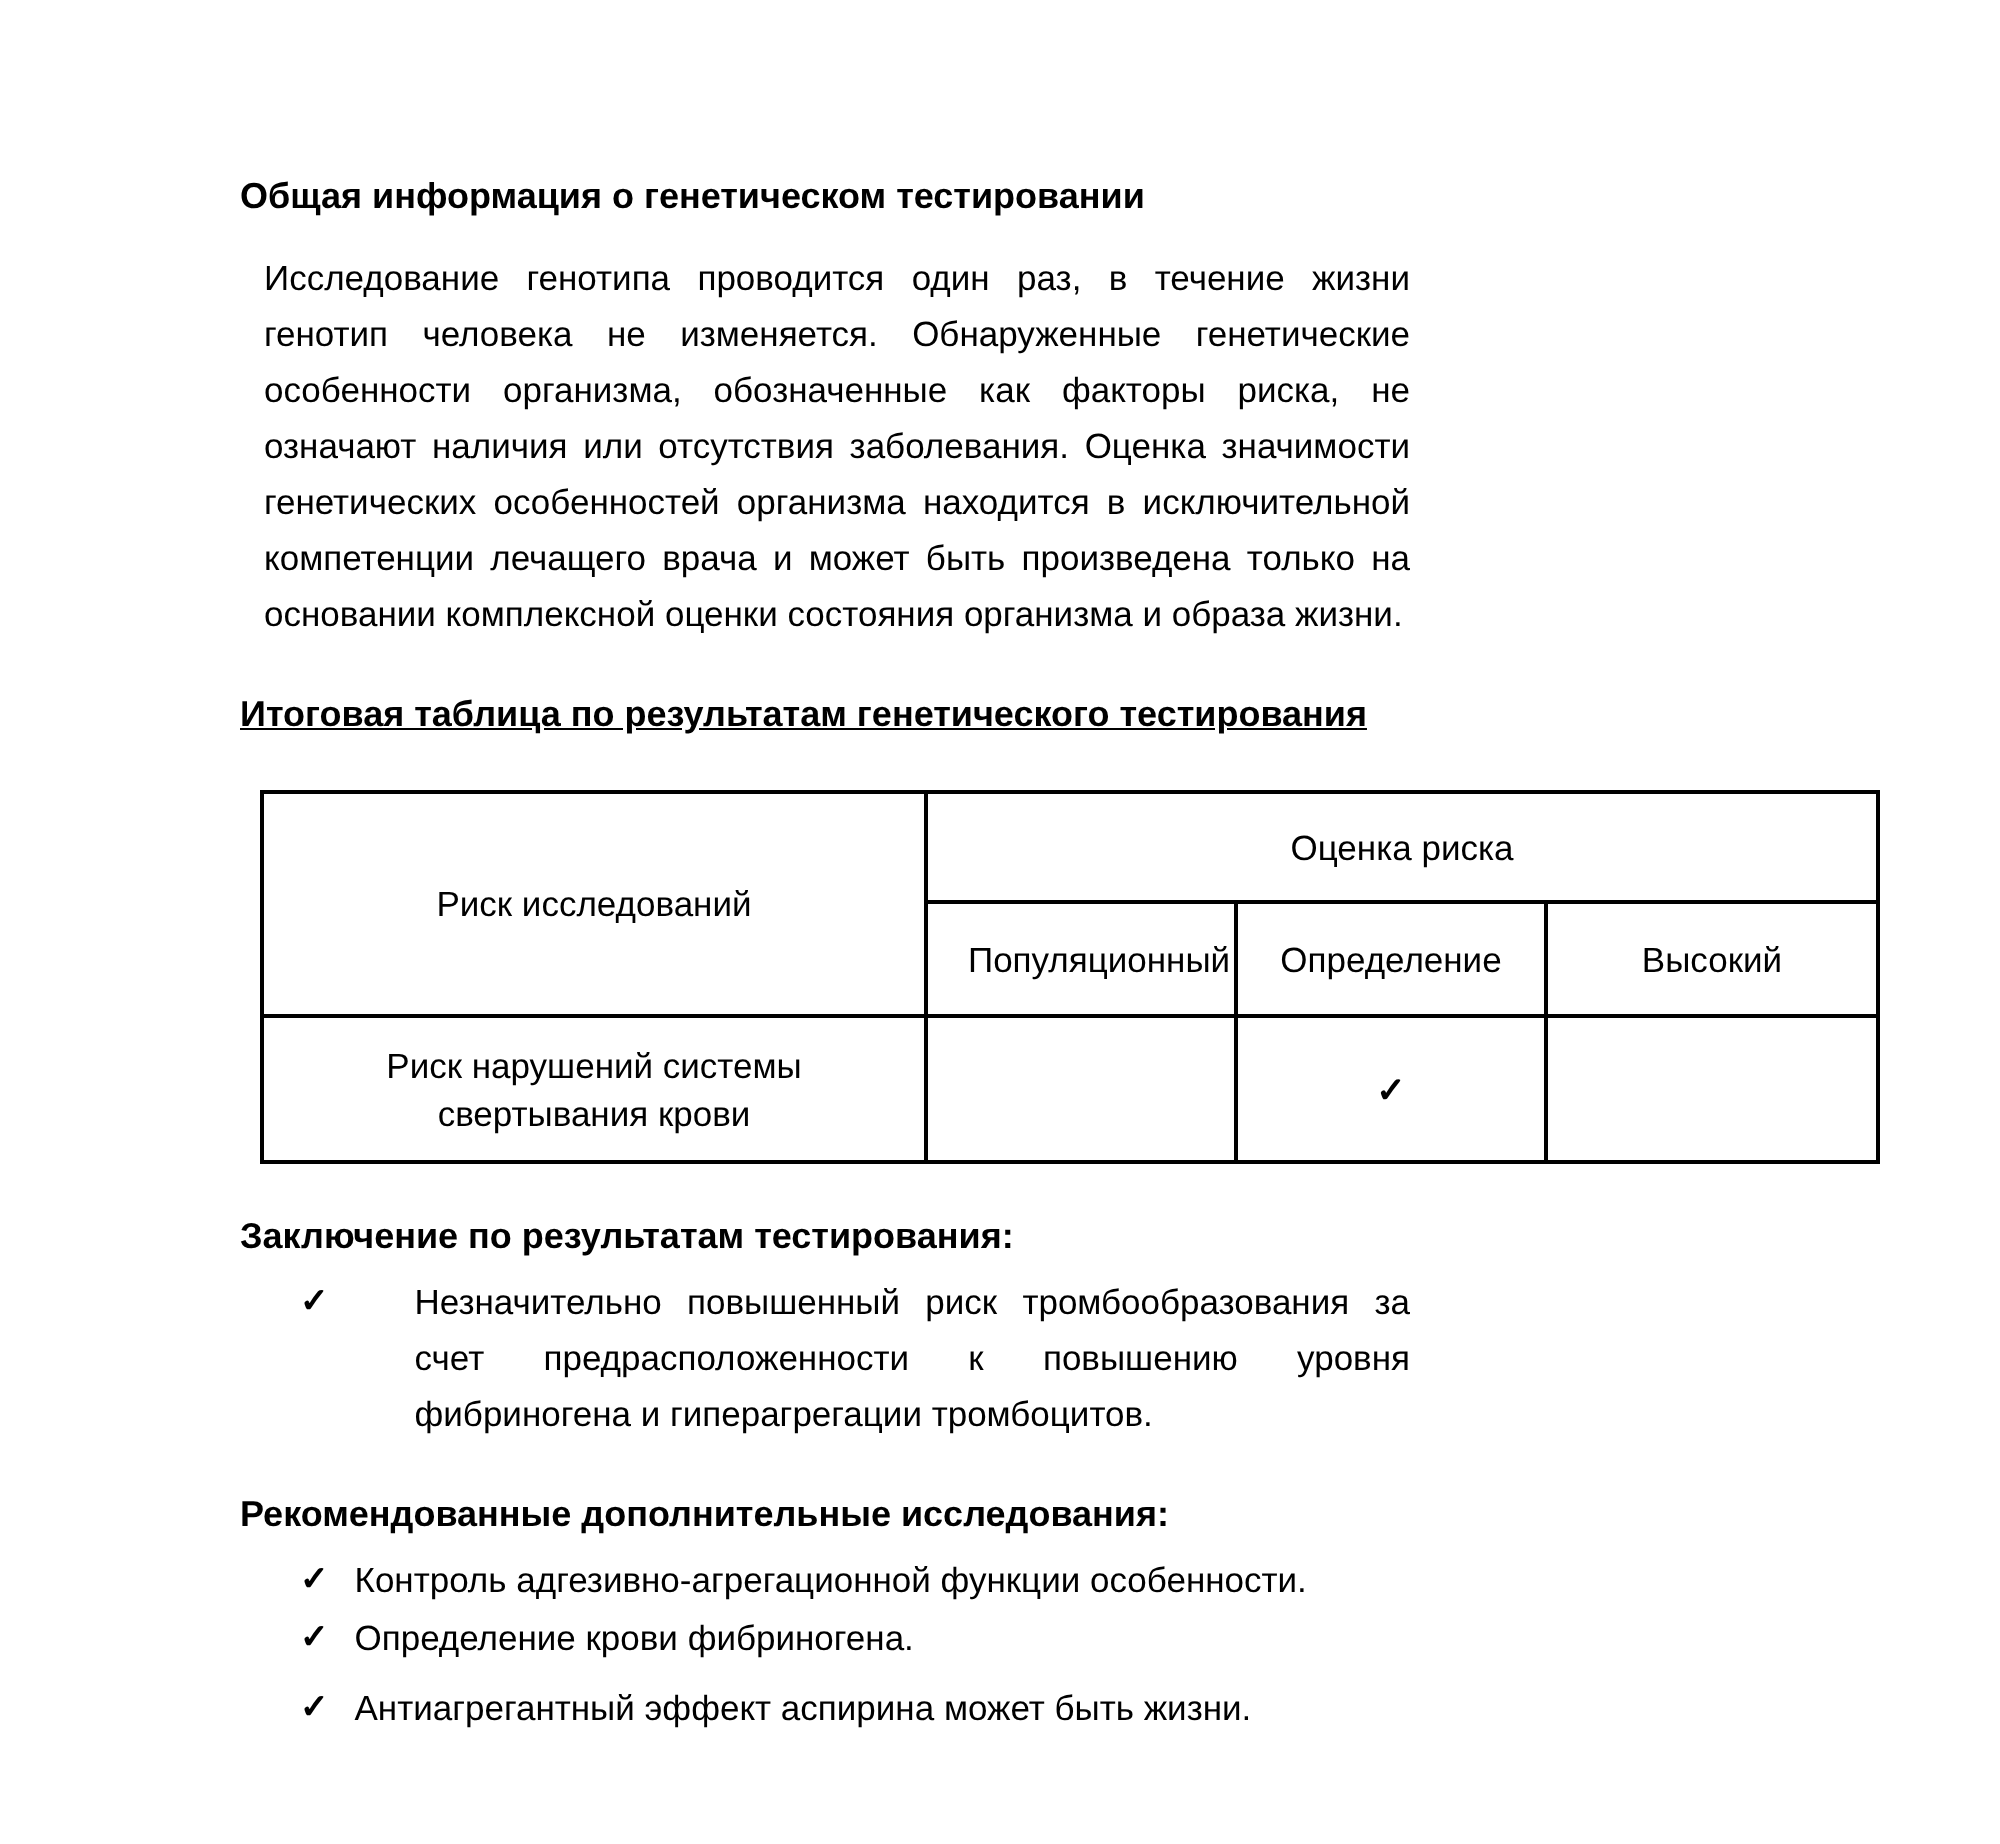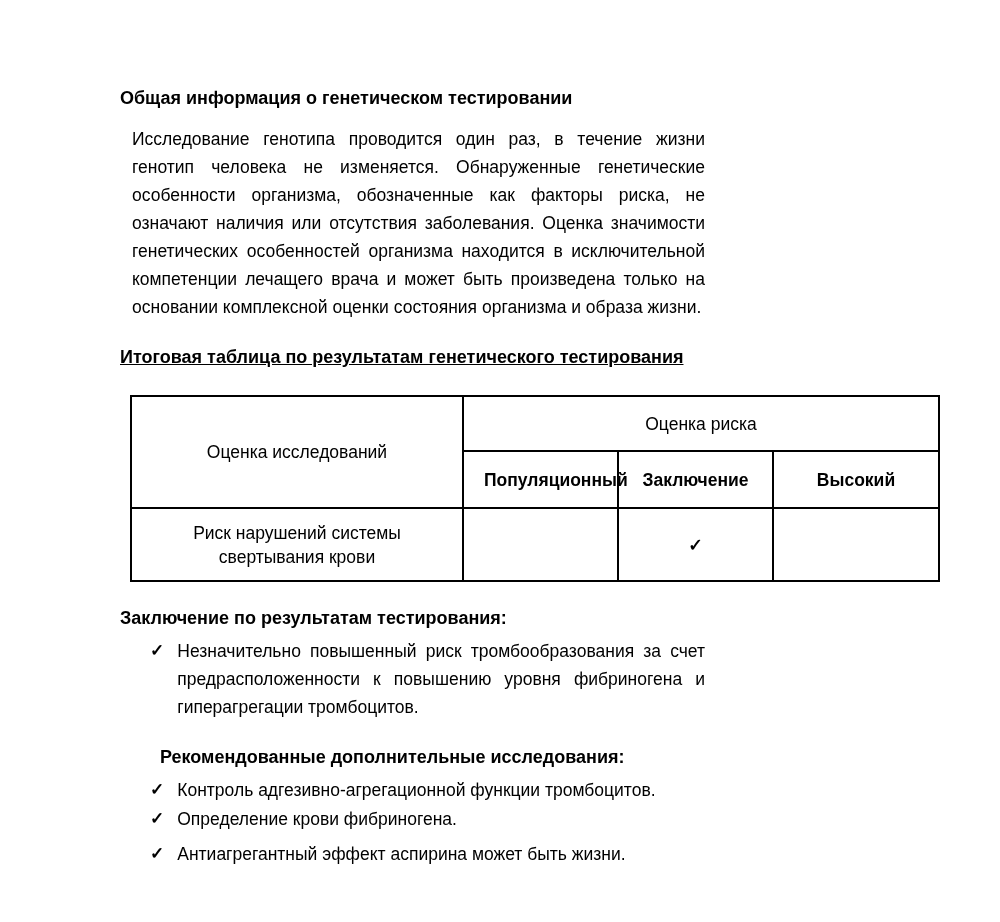--- a/index.html
+++ b/index.html
@@ -40,45 +40,45 @@
     vertical-align: middle;
     padding: 4px 20px;
     line-height: 24px;
     font-size: 17.5px;
   }
   .col-pkg { width: 332px; }
   .col-pop { width: 155px; }
   .col-elev { width: 155px; }
   .col-high { width: 166px; }
   tr.r-head1 { height: 55px; }
-  tr.r-head2 { height: 57px; font-weight: bold; }
+  tr.r-head2 { height: 57px; }
   tr.r-data  { height: 73px; }
   td.check-cell { font-weight: bold; font-size: 20px; }
   .h-conclusion { margin-top: 24px; }
-  .h-recommended { margin-top: 24px; margin-left: 40px; }
+  .h-recommended { margin-top: 24px; }
   .h-practical { margin-top: 58px; }
   ul.checklist {
     list-style: none;
     margin: 7px 0 0 30px;
   }
   ul.checklist li {
     display: flex;
     align-items: flex-start;
     gap: 13px;
     line-height: 28px;
     margin-bottom: 1px;
   }
   .check-glyph {
     flex: 0 0 auto;
     font-weight: bold;
     font-size: 17px;
     line-height: 28px;
   }
   .li-text { flex: 1 1 auto; }
-  .li-text.justify { text-align: justify; }
+  .li-text.justify { text-align: justify; margin-left: 30px; }
 </style>
 </head>
 <body>
 
 <div class="page">
 
   <div class="heading">Общая информация о генетическом тестировании</div>
 
   <div class="para">Исследование генотипа проводится один раз, в течение жизни генотип человека не изменяется. Обнаруженные генетические особенности организма, обозначенные как факторы риска, не означают наличия или отсутствия заболевания. Оценка значимости генетических особенностей организма находится в исключительной компетенции лечащего врача и может быть произведена только на основании комплексной оценки состояния организма и образа жизни.</div>
 
@@ -86,26 +86,26 @@
 
   <table class="risk-table">
     <colgroup>
       <col class="col-pkg">
       <col class="col-pop">
       <col class="col-elev">
       <col class="col-high">
     </colgroup>
     <tbody>
       <tr class="r-head1">
-        <td rowspan="2">Оценка исследований</td>
+        <td rowspan="2">Риск исследований</td>
         <td colspan="3">Оценка риска</td>
       </tr>
       <tr class="r-head2">
         <td>Популяционный</td>
-        <td>Заключение</td>
+        <td>Определение</td>
         <td>Высокий</td>
       </tr>
       <tr class="r-data">
         <td>Риск нарушений системы свертывания крови</td>
         <td class="check-cell"></td>
         <td class="check-cell">✓</td>
         <td class="check-cell"></td>
       </tr>
     </tbody>
   </table>
@@ -115,21 +115,21 @@
     <li>
       <span class="check-glyph">✓</span>
       <span class="li-text justify">Незначительно повышенный риск тромбообразования за счет предрасположенности к повышению уровня фибриногена и гиперагрегации тромбоцитов.</span>
     </li>
   </ul>
 
   <div class="heading h-recommended">Рекомендованные дополнительные исследования:</div>
   <ul class="checklist">
     <li>
       <span class="check-glyph">✓</span>
-      <span class="li-text">Контроль адгезивно-агрегационной функции тромбоцитов.</span>
+      <span class="li-text">Контроль адгезивно-агрегационной функции особенности.</span>
     </li>
     <li>
       <span class="check-glyph">✓</span>
       <span class="li-text">Определение крови фибриногена.</span>
     </li>
   </ul>
 
   <ul class="checklist">
     <li>
       <span class="check-glyph">✓</span>

